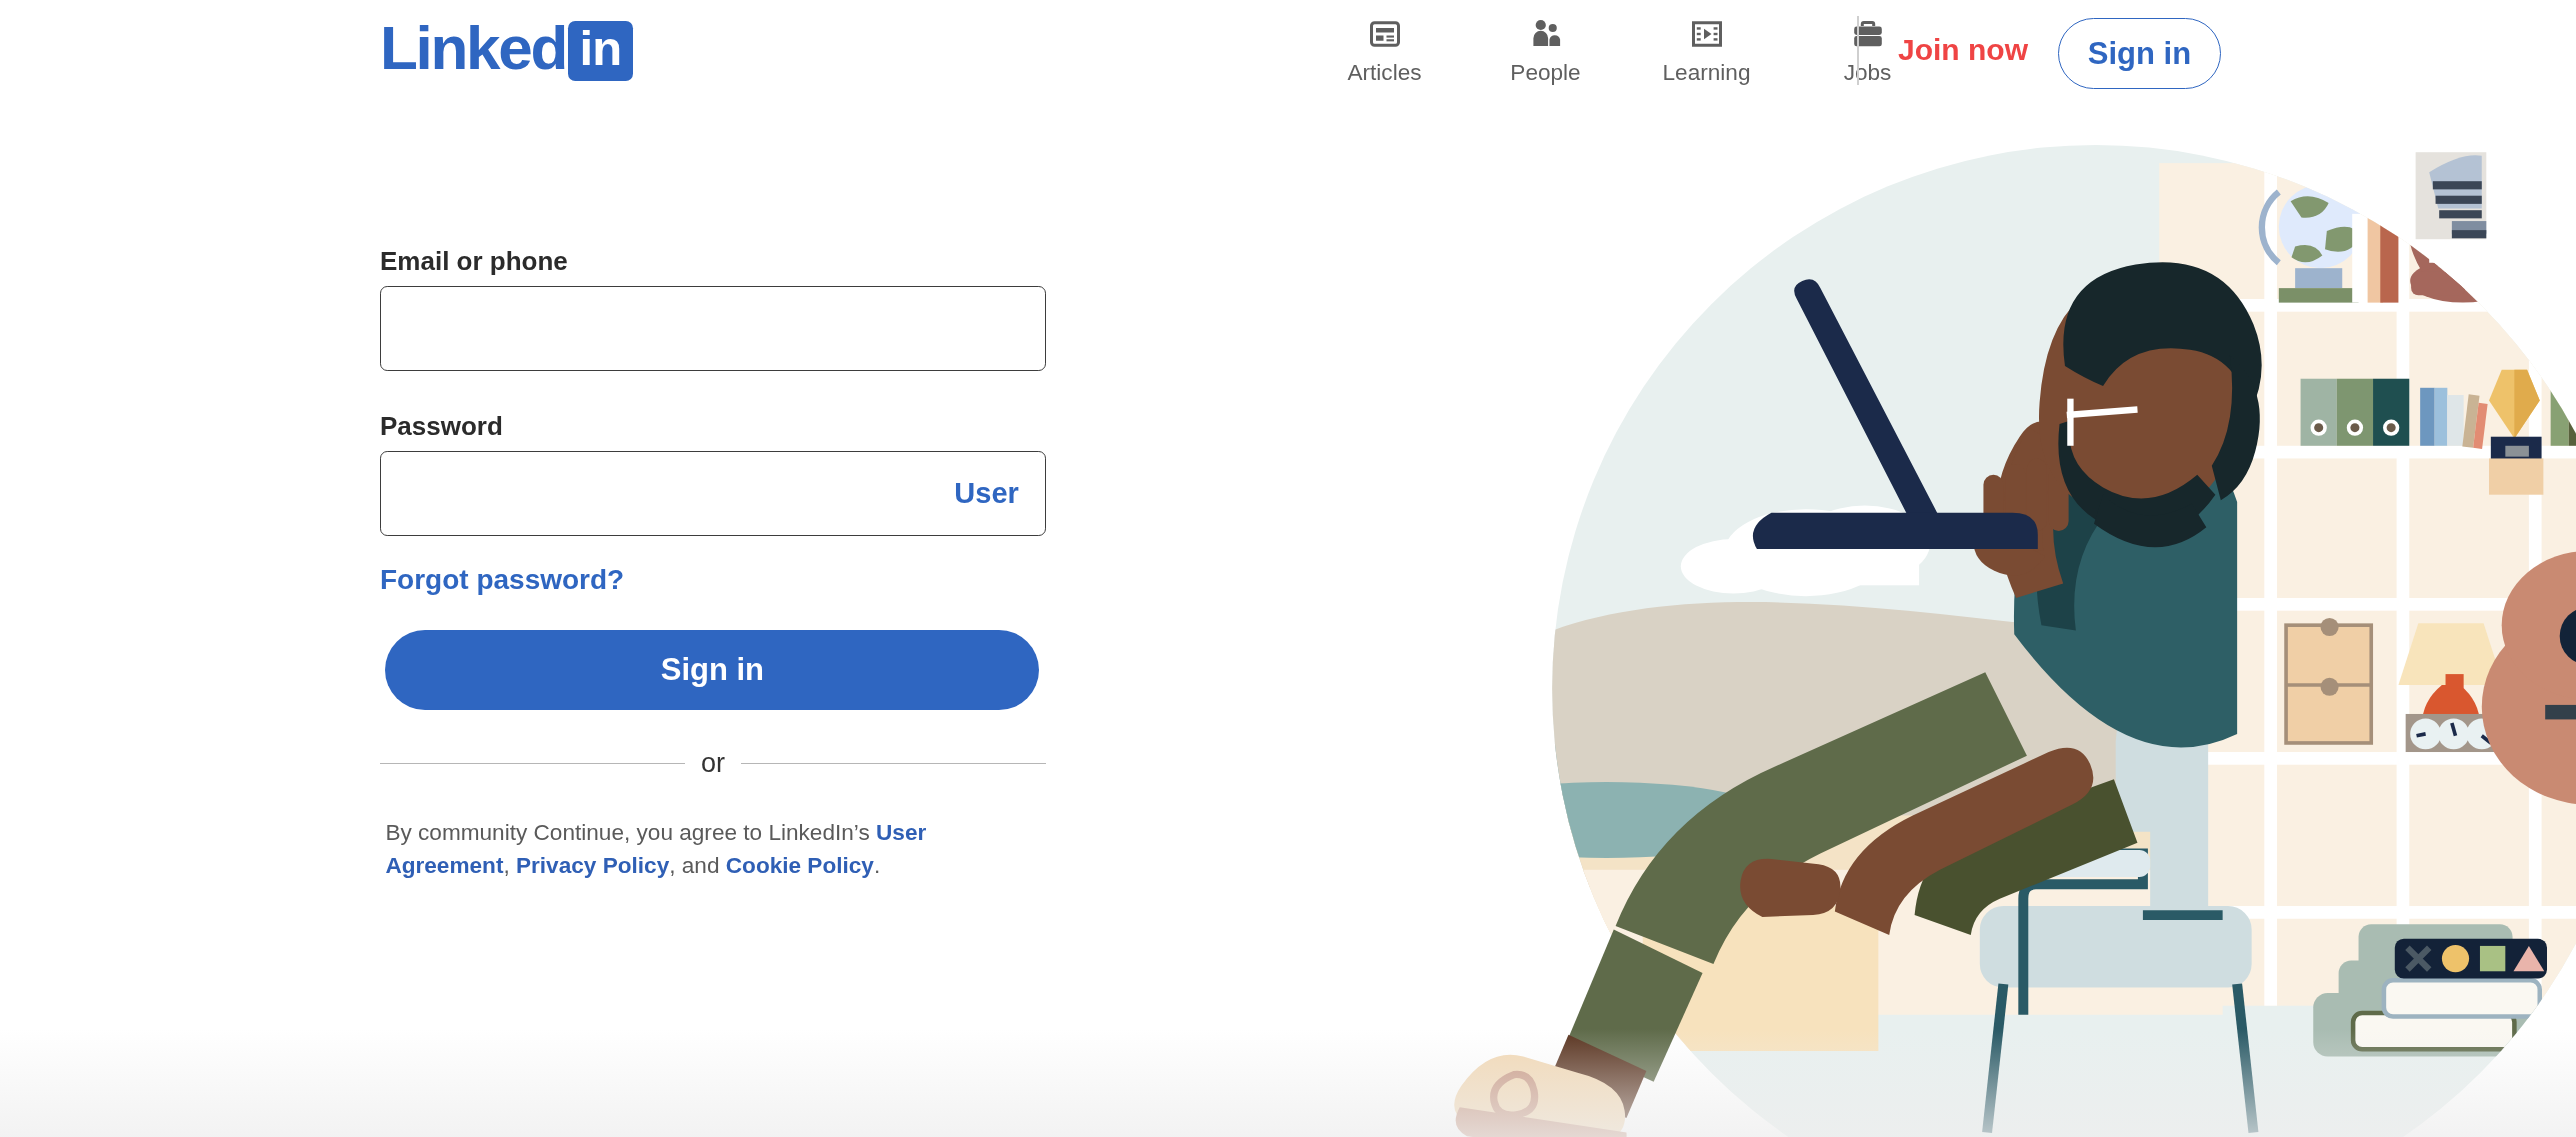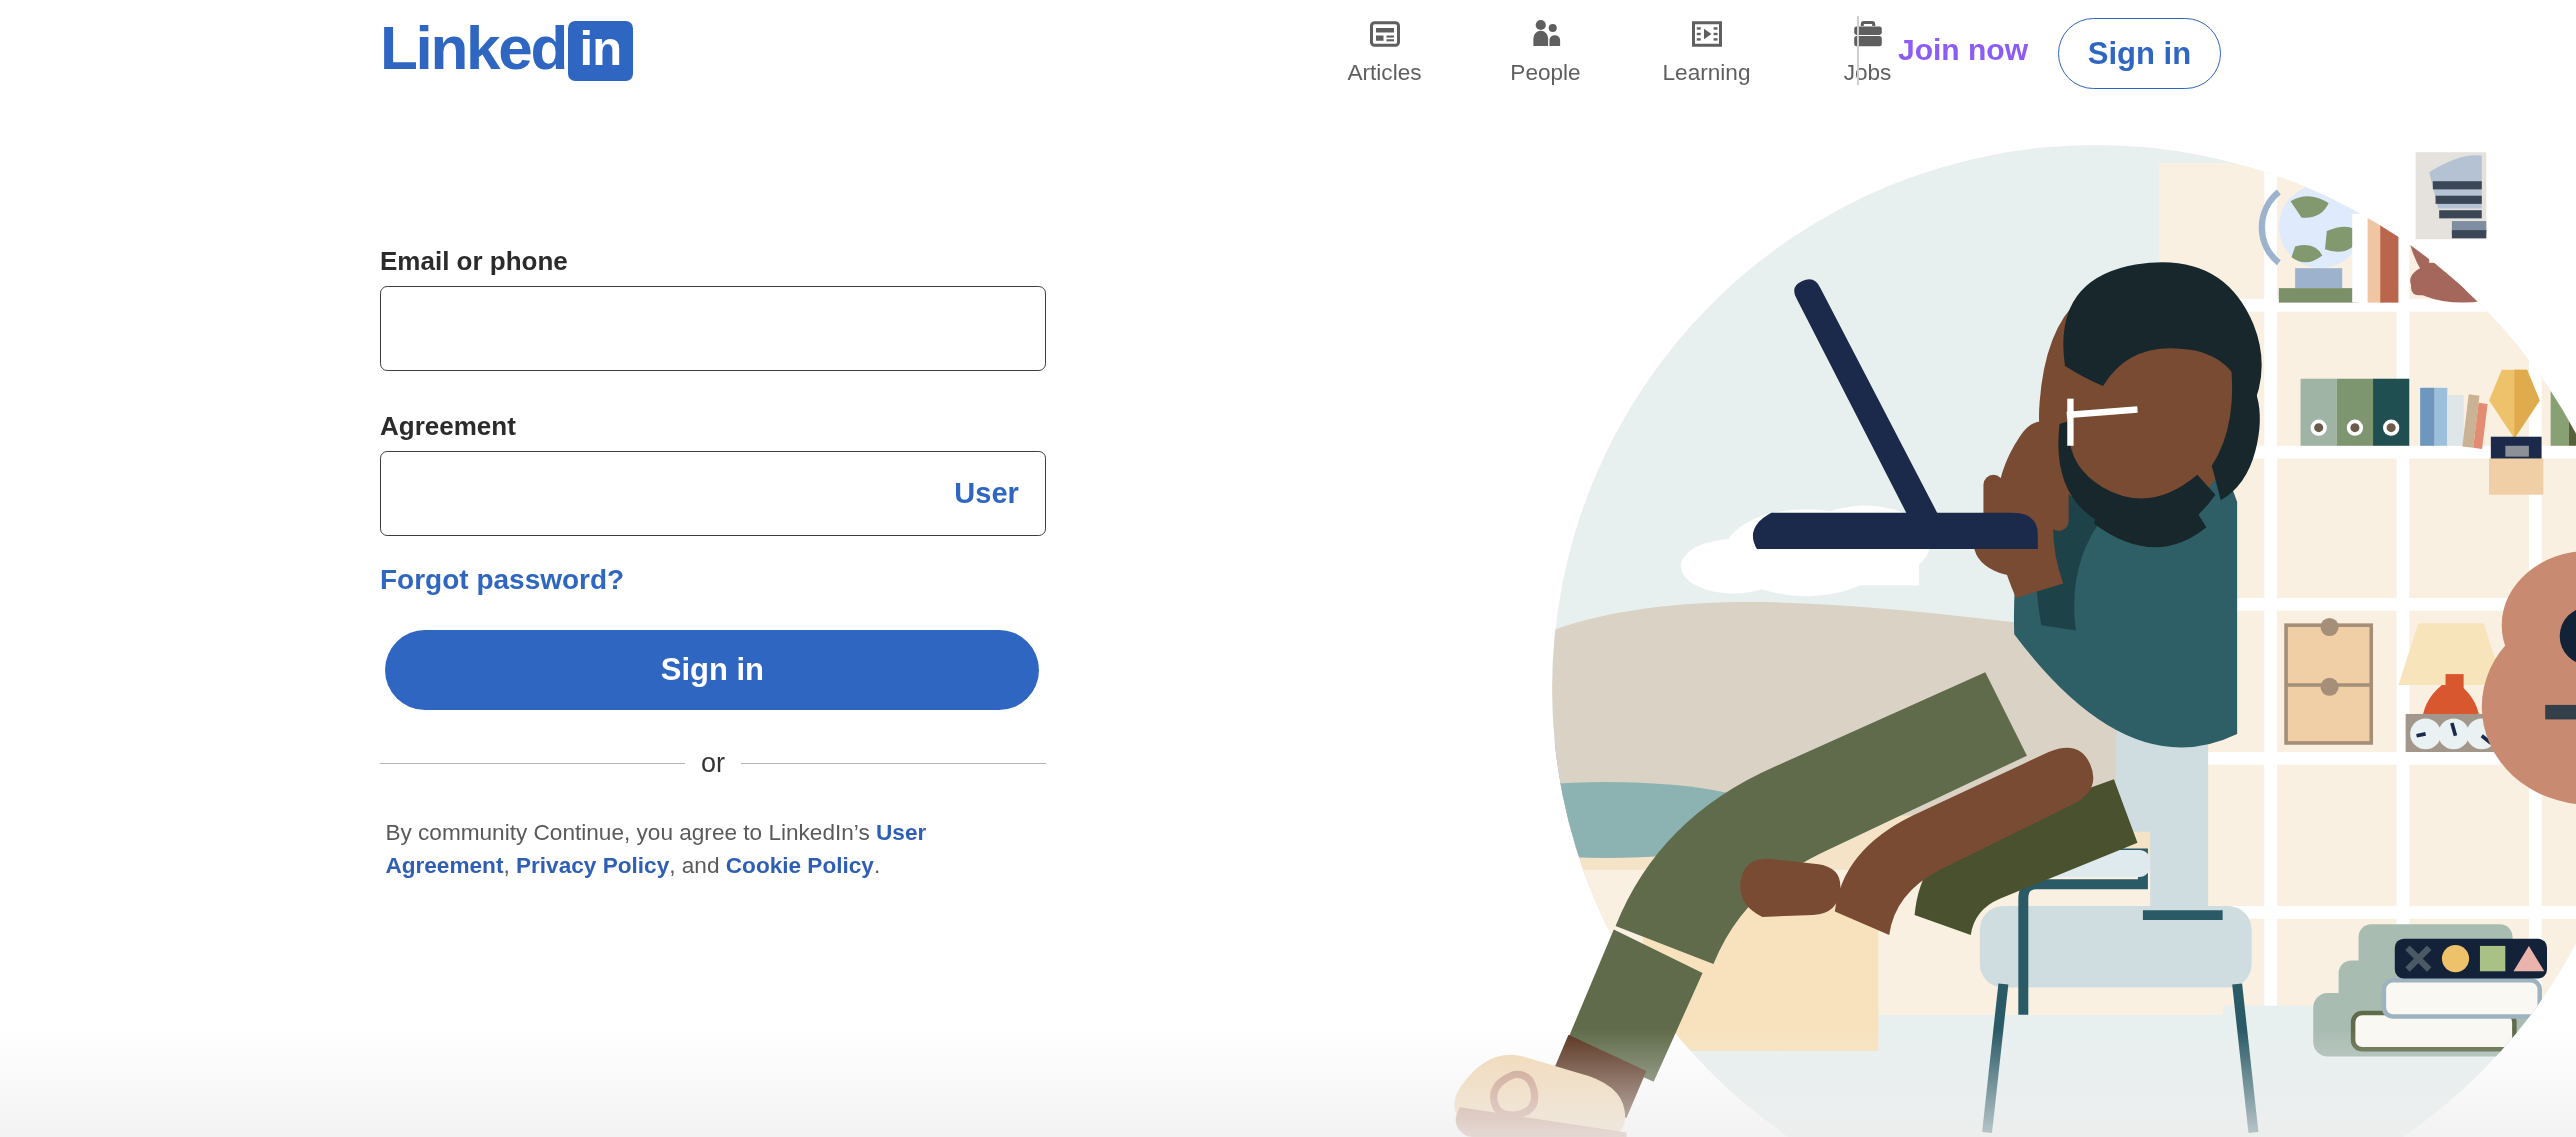--- a/index.html
+++ b/index.html
@@ -107,21 +107,21 @@
     height: 69px;
     background: #cfcfcf;
   }
 
   .join-now {
     position: absolute;
     left: 1898px;
     top: 33px;
     font-size: 30px;
     font-weight: 700;
-    color: #8b5cf6;
+    color: #ef4444;
     cursor: pointer;
     white-space: nowrap;
   }
 
   .signin-outline {
     position: absolute;
     left: 2058px;
     top: 18px;
     width: 163px;
     height: 71px;
@@ -593,21 +593,21 @@
   <div class="left-col">
 
 
     <div class="form">
 
       <div class="field-label">Email or phone</div>
       <div class="input-wrap">
         <input class="text-input" type="text" placeholder="" style="">
       </div>
 
-      <div class="field-label">Agreement</div>
+      <div class="field-label">Password</div>
       <div class="input-wrap">
         <input class="text-input" type="password" placeholder="" style="">
         <button class="show-btn">User</button>
       </div>
 
       <a class="forgot">Forgot password?</a>
 
       <button class="signin-primary">Sign in</button>
 
       <div class="or-row">

